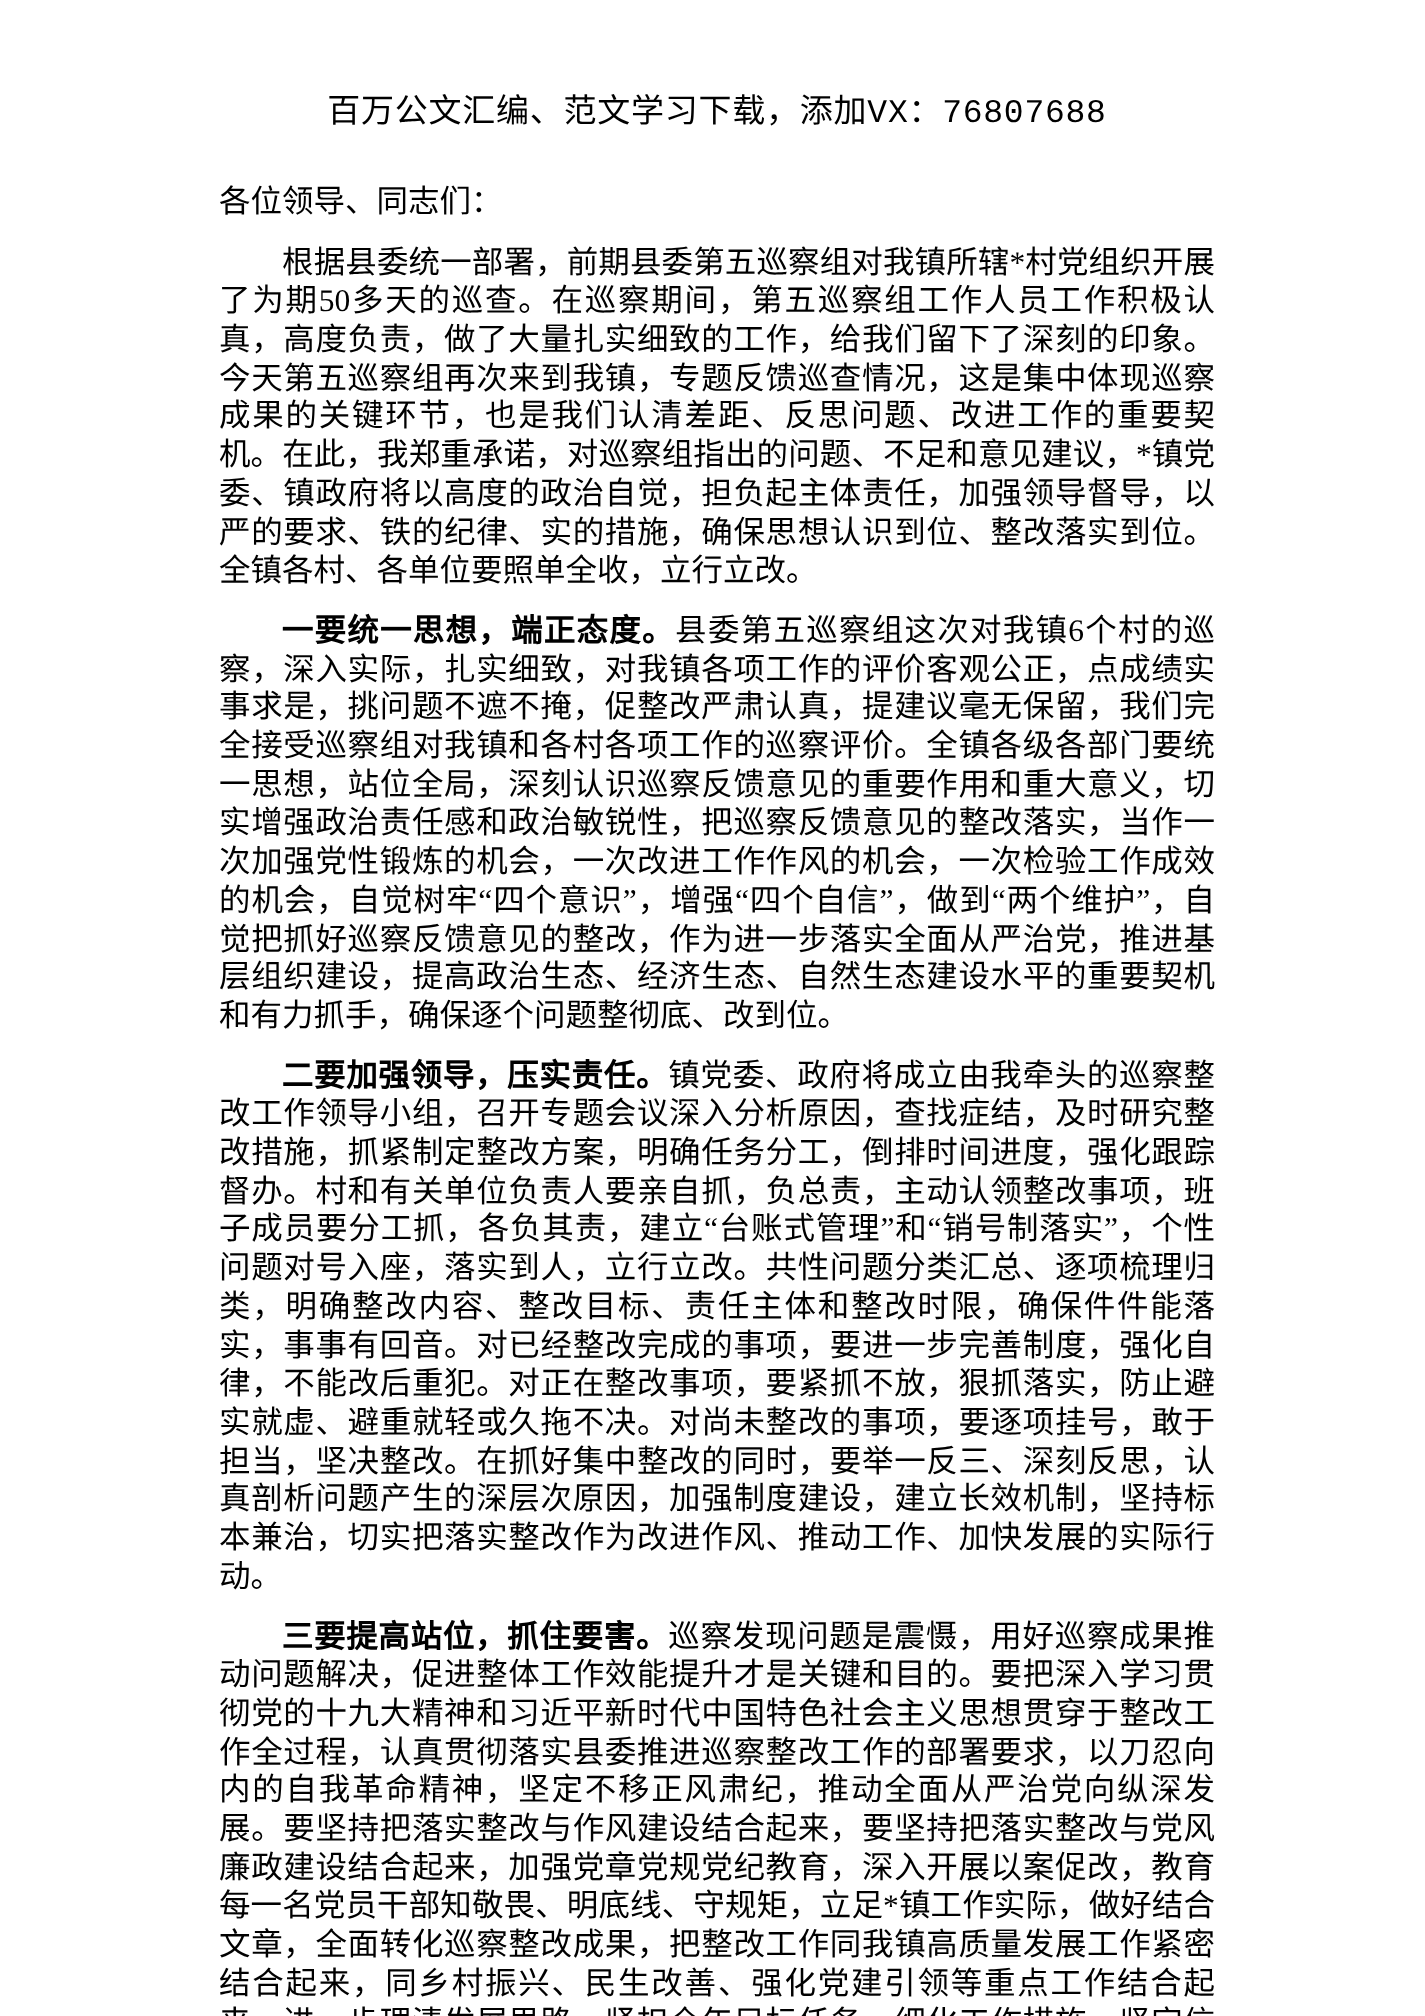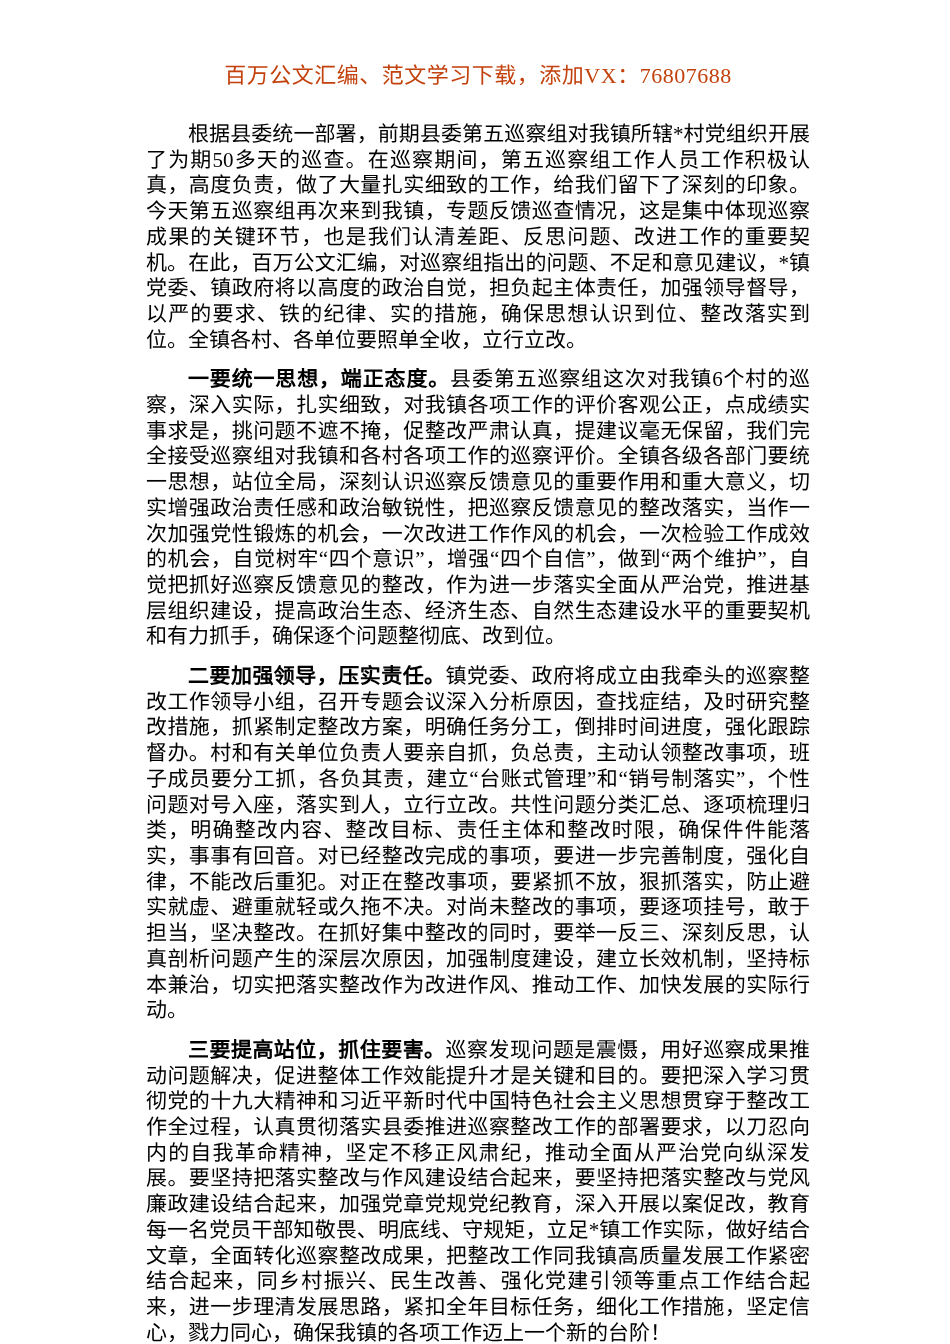--- a/index.html
+++ b/index.html
@@ -15,22 +15,22 @@
   }
   .page {
     box-sizing: border-box;
     width: 950px;
     height: 1344px;
     padding: 62px 140px 40px 146px;
     overflow: hidden;
     background: #ffffff;
   }
   .promo {
-    font-family: Liberation Serif, serif;
-    color: #c2410c;
+    font-family: Liberation Mono, monospace;
+    color: #000000;
     font-size: 22px;
     line-height: 28px;
     text-align: center;
     margin: 0 0 32px 0;
     letter-spacing: 0.5px;
   }
   .greeting {
     font-size: 21px;
     line-height: 25.6px;
     margin: 0 0 15px 0;
@@ -48,22 +48,23 @@
     font-family: Liberation Serif, serif;
   }
 </style>
 </head>
 <body>
 
 <div class="page">
 
   <div class="promo">百万公文汇编、范文学习下载，添加VX：76807688</div>
 
+  <div class="greeting">各位领导、同志们：</div>
 
-  <p class="para"><strong class="lead"></strong><span>根据县委统一部署，前期县委第五巡察组对我镇所辖*村党组织开展了为期50多天的巡查。在巡察期间，第五巡察组工作人员工作积极认真，高度负责，做了大量扎实细致的工作，给我们留下了深刻的印象。今天第五巡察组再次来到我镇，专题反馈巡查情况，这是集中体现巡察成果的关键环节，也是我们认清差距、反思问题、改进工作的重要契机。在此，百万公文汇编，对巡察组指出的问题、不足和意见建议，*镇党委、镇政府将以高度的政治自觉，担负起主体责任，加强领导督导，以严的要求、铁的纪律、实的措施，确保思想认识到位、整改落实到位。全镇各村、各单位要照单全收，立行立改。</span></p>
+  <p class="para"><strong class="lead"></strong><span>根据县委统一部署，前期县委第五巡察组对我镇所辖*村党组织开展了为期50多天的巡查。在巡察期间，第五巡察组工作人员工作积极认真，高度负责，做了大量扎实细致的工作，给我们留下了深刻的印象。今天第五巡察组再次来到我镇，专题反馈巡查情况，这是集中体现巡察成果的关键环节，也是我们认清差距、反思问题、改进工作的重要契机。在此，我郑重承诺，对巡察组指出的问题、不足和意见建议，*镇党委、镇政府将以高度的政治自觉，担负起主体责任，加强领导督导，以严的要求、铁的纪律、实的措施，确保思想认识到位、整改落实到位。全镇各村、各单位要照单全收，立行立改。</span></p>
 
   <p class="para"><strong class="lead">一要统一思想，端正态度。</strong><span>县委第五巡察组这次对我镇6个村的巡察，深入实际，扎实细致，对我镇各项工作的评价客观公正，点成绩实事求是，挑问题不遮不掩，促整改严肃认真，提建议毫无保留，我们完全接受巡察组对我镇和各村各项工作的巡察评价。全镇各级各部门要统一思想，站位全局，深刻认识巡察反馈意见的重要作用和重大意义，切实增强政治责任感和政治敏锐性，把巡察反馈意见的整改落实，当作一次加强党性锻炼的机会，一次改进工作作风的机会，一次检验工作成效的机会，自觉树牢“四个意识”，增强“四个自信”，做到“两个维护”，自觉把抓好巡察反馈意见的整改，作为进一步落实全面从严治党，推进基层组织建设，提高政治生态、经济生态、自然生态建设水平的重要契机和有力抓手，确保逐个问题整彻底、改到位。</span></p>
 
   <p class="para"><strong class="lead">二要加强领导，压实责任。</strong><span>镇党委、政府将成立由我牵头的巡察整改工作领导小组，召开专题会议深入分析原因，查找症结，及时研究整改措施，抓紧制定整改方案，明确任务分工，倒排时间进度，强化跟踪督办。村和有关单位负责人要亲自抓，负总责，主动认领整改事项，班子成员要分工抓，各负其责，建立“台账式管理”和“销号制落实”，个性问题对号入座，落实到人，立行立改。共性问题分类汇总、逐项梳理归类，明确整改内容、整改目标、责任主体和整改时限，确保件件能落实，事事有回音。对已经整改完成的事项，要进一步完善制度，强化自律，不能改后重犯。对正在整改事项，要紧抓不放，狠抓落实，防止避实就虚、避重就轻或久拖不决。对尚未整改的事项，要逐项挂号，敢于担当，坚决整改。在抓好集中整改的同时，要举一反三、深刻反思，认真剖析问题产生的深层次原因，加强制度建设，建立长效机制，坚持标本兼治，切实把落实整改作为改进作风、推动工作、加快发展的实际行动。</span></p>
 
   <p class="para"><strong class="lead">三要提高站位，抓住要害。</strong><span>巡察发现问题是震慑，用好巡察成果推动问题解决，促进整体工作效能提升才是关键和目的。要把深入学习贯彻党的十九大精神和习近平新时代中国特色社会主义思想贯穿于整改工作全过程，认真贯彻落实县委推进巡察整改工作的部署要求，以刀忍向内的自我革命精神，坚定不移正风肃纪，推动全面从严治党向纵深发展。要坚持把落实整改与作风建设结合起来，要坚持把落实整改与党风廉政建设结合起来，加强党章党规党纪教育，深入开展以案促改，教育每一名党员干部知敬畏、明底线、守规矩，立足*镇工作实际，做好结合文章，全面转化巡察整改成果，把整改工作同我镇高质量发展工作紧密结合起来，同乡村振兴、民生改善、强化党建引领等重点工作结合起来，进一步理清发展思路，紧扣全年目标任务，细化工作措施，坚定信心，戮力同心，确保我镇的各项工作迈上一个新的台阶！</span></p>
 
 </div>
 
 </body></html>

